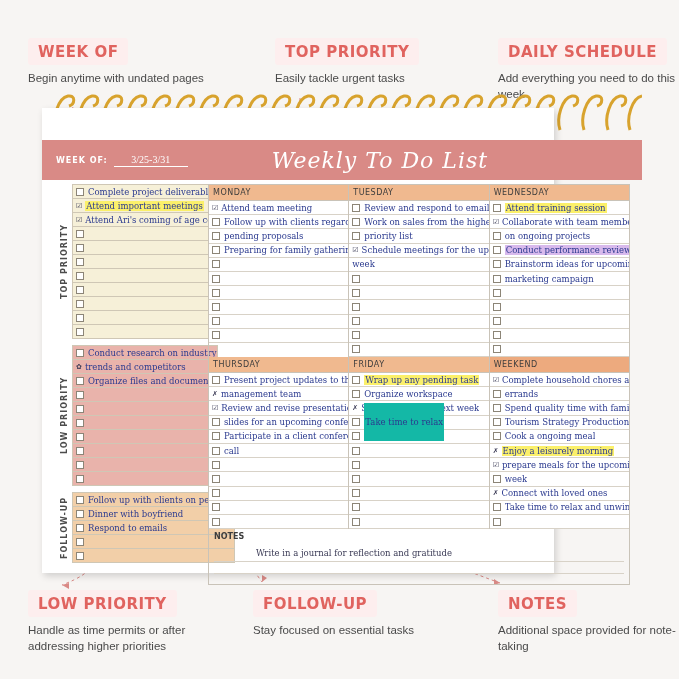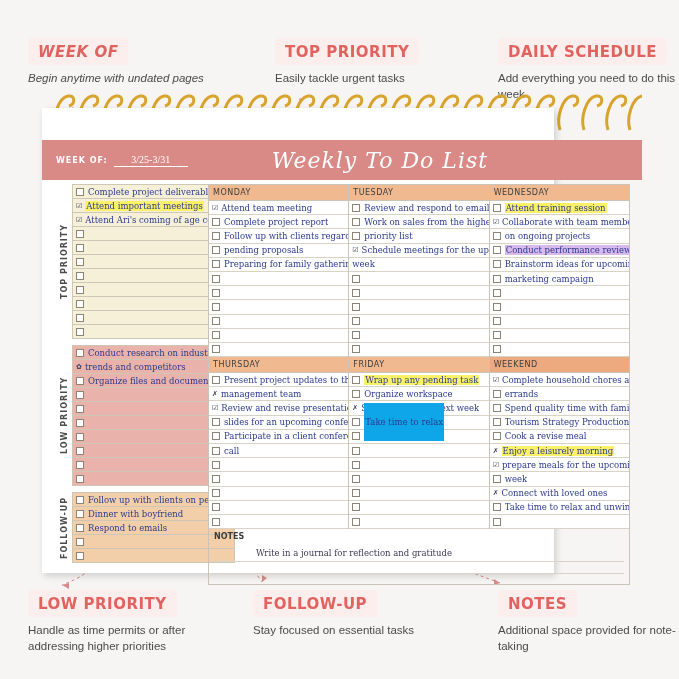--- a/index.html
+++ b/index.html
@@ -25,21 +25,21 @@
     border-radius:3px;
     font-family:"DejaVu Sans", sans-serif;
   }
   .callout .desc{
     color:#4a4a4a;
     font-size:11.5px;
     line-height:1.35;
     margin-top:6px;
     max-width:190px;
   }
-  #c-weekof{left:28px;top:38px;font-style:italic;}
+  #c-weekof{left:28px;top:38px;}
   #c-top{left:275px;top:38px;}
   #c-daily{left:498px;top:38px;}
   #c-low{left:28px;top:590px;}
   #c-follow{left:253px;top:590px;}
   #c-notes{left:498px;top:590px;}
 
   
   .arrow{position:absolute;pointer-events:none;}
 
   
@@ -98,21 +98,21 @@
   }
   .hw{
     font-family:"DejaVu Serif", serif;
     font-size:8.5px;color:#3a3a55;white-space:nowrap;overflow:hidden;
   }
   .top-bg{background:#f6f0d8;}
   .low-bg{background:#e9b3ab;}
   .fu-bg{background:#f2cfa8;}
 
   .hl-yellow{background:#fbf06a;padding:0 1px;text-align:center;}
-  .hl-pink{background:#0ea5e9;padding:14px 1px;}
+  .hl-pink{background:#14b8a6;padding:14px 1px;}
   .hl-purple{background:#d8b9ec;padding:0 1px;}
   .ink-blue{color:#2b3a8f;}
   .ink-pur{color:#7a4b9c;}
 
   .mark{font-family:"DejaVu Sans",sans-serif;font-size:7px;color:#3a3a55;margin-right:3px;}
 
   
   .grid{display:flex;flex-wrap:wrap;border-left:1px solid #c9c3b8;border-top:1px solid #c9c3b8;}
   .daycol{width:33.33%;box-sizing:border-box;border-right:1px solid #c9c3b8;}
   .dayhead{
@@ -334,24 +334,20 @@
         <div class="grid">
 
           <div class="daycol">
             <div class="dayhead">MONDAY</div>
             <div class="drow">
                 <span class="mark">☑</span>
                 <span class="hw ink-blue">Attend team meeting</span>
               </div>
             <div class="drow">
                 <span class="cb"></span>
-                <span class="hw ink-blue">Complete project report</span>
-              </div>
-            <div class="drow">
-                <span class="cb"></span>
                 <span class="hw ink-blue">Follow up with clients regarding</span>
               </div>
             <div class="drow">
                 <span class="cb"></span>
                 <span class="hw ink-blue">pending proposals</span>
               </div>
             <div class="drow">
                 <span class="cb"></span>
                 <span class="hw ink-blue">Preparing for family gatherings</span>
               </div>
@@ -556,21 +552,21 @@
             <div class="drow">
                 <span class="cb"></span>
                 <span class="hw ink-blue">Spend quality time with family</span>
               </div>
             <div class="drow">
                 <span class="cb"></span>
                 <span class="hw ink-blue">Tourism Strategy Production</span>
               </div>
             <div class="drow">
                 <span class="cb"></span>
-                <span class="hw ink-blue">Cook a revise meal</span>
+                <span class="hw ink-blue">Cook a ongoing meal</span>
               </div>
             <div class="drow">
                 <span class="mark">✗</span>
                 <span class="hw ink-blue hl-yellow">Enjoy a leisurely morning</span>
               </div>
             <div class="drow">
                 <span class="mark">☑</span>
                 <span class="hw ink-blue">prepare meals for the upcoming</span>
               </div>
             <div class="drow">

